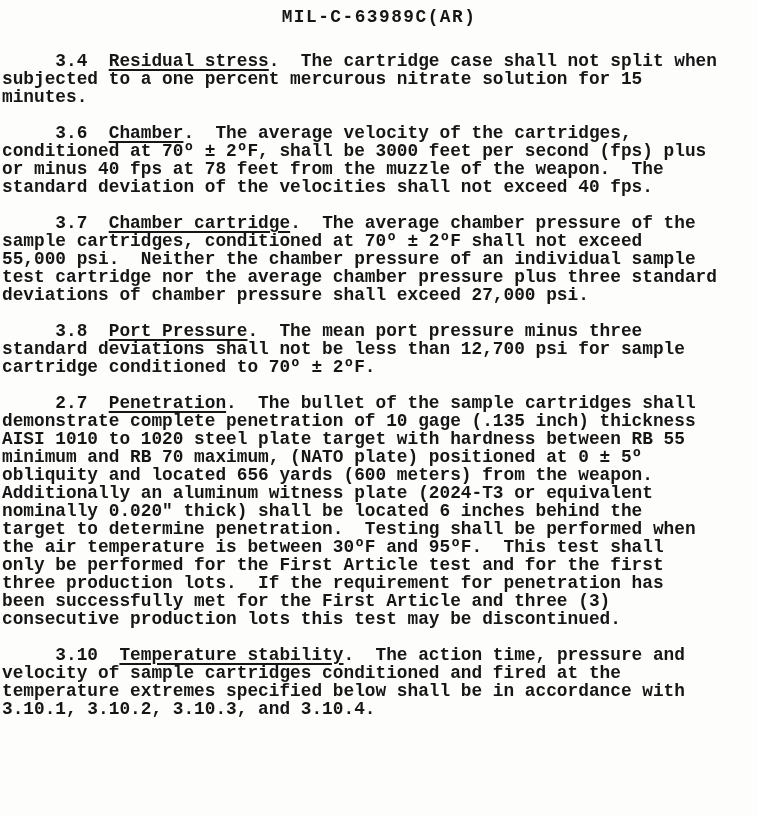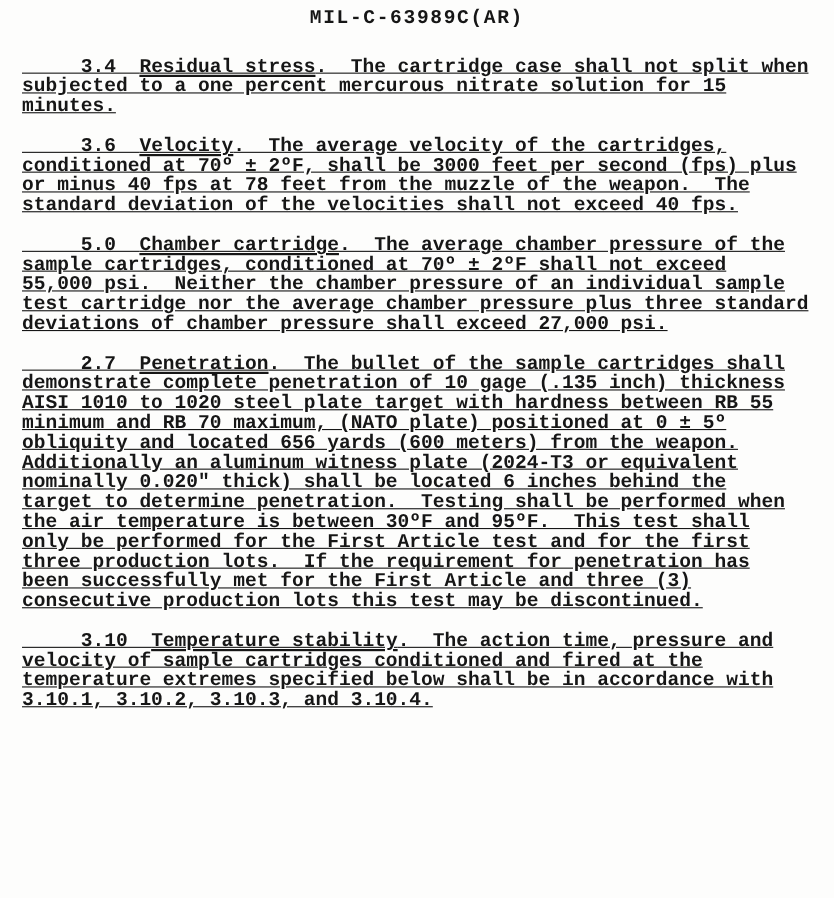--- a/index.html
+++ b/index.html
@@ -23,22 +23,21 @@
     line-height: 18px;
     color: var(--ink, #161616);
   }
   .doc-title {
     text-align: center;
     letter-spacing: 1.5px;
     white-space: pre;
   }
   .doc-body {
     margin-top: 26px;
-    padding-left: 20px;
-    text-decoration: underline;
+    padding-left: 2px;
   }
   .para {
     white-space: pre;
     margin: 0 0 18px 0;
   }
   .para:last-child {
     margin-bottom: 17px;
   }
   .u {
     text-decoration: underline;
@@ -48,29 +47,32 @@
 </style>
 </head>
 <body style="--ink: #161616; --paper: #fdfdfc;">
 
 <div class="page">
   <div class="doc-title">MIL-C-63989C(AR)</div>
   <div class="doc-body">
       <div class="para"><span>     3.4  </span><span class="u">Residual stress</span><span>.  The cartridge case shall not split when
 subjected to a one percent mercurous nitrate solution for 15
 minutes.</span></div>
-      <div class="para"><span>     3.6  </span><span class="u">Velocity</span><span>.  The average velocity of the cartridges,
+      <div class="para"><span>     3.6  </span><span class="u">Chamber</span><span>.  The average velocity of the cartridges,
 conditioned at 70º ± 2ºF, shall be 3000 feet per second (fps) plus
 or minus 40 fps at 78 feet from the muzzle of the weapon.  The
 standard deviation of the velocities shall not exceed 40 fps.</span></div>
-      <div class="para"><span>     5.0  </span><span class="u">Chamber cartridge</span><span>.  The average chamber pressure of the
+      <div class="para"><span>     3.7  </span><span class="u">Chamber cartridge</span><span>.  The average chamber pressure of the
 sample cartridges, conditioned at 70º ± 2ºF shall not exceed
 55,000 psi.  Neither the chamber pressure of an individual sample
 test cartridge nor the average chamber pressure plus three standard
 deviations of chamber pressure shall exceed 27,000 psi.</span></div>
+      <div class="para"><span>     3.8  </span><span class="u">Port Pressure</span><span>.  The mean port pressure minus three
+standard deviations shall not be less than 12,700 psi for sample
+cartridge conditioned to 70º ± 2ºF.</span></div>
       <div class="para"><span>     2.7  </span><span class="u">Penetration</span><span>.  The bullet of the sample cartridges shall
 demonstrate complete penetration of 10 gage (.135 inch) thickness
 AISI 1010 to 1020 steel plate target with hardness between RB 55
 minimum and RB 70 maximum, (NATO plate) positioned at 0 ± 5º
 obliquity and located 656 yards (600 meters) from the weapon.
 Additionally an aluminum witness plate (2024-T3 or equivalent
 nominally 0.020" thick) shall be located 6 inches behind the
 target to determine penetration.  Testing shall be performed when
 the air temperature is between 30ºF and 95ºF.  This test shall
 only be performed for the First Article test and for the first

